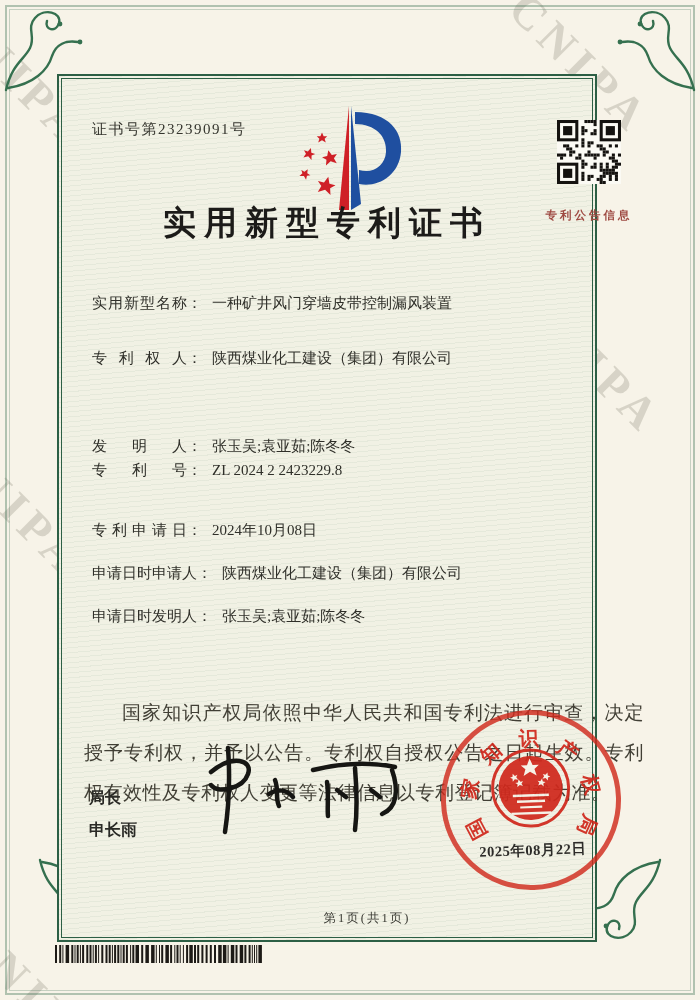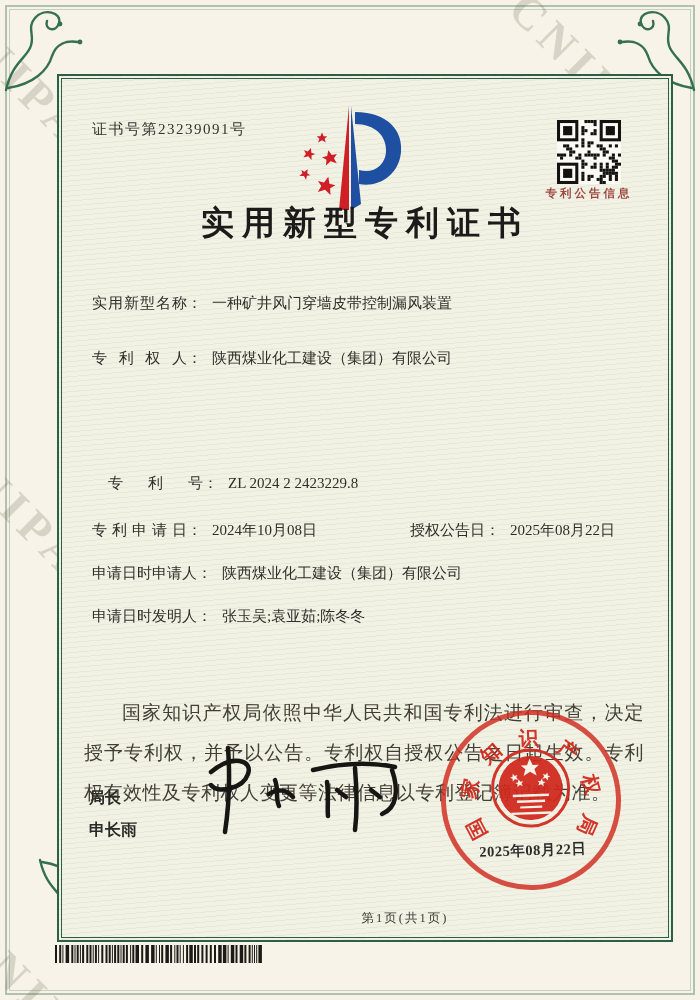--- a/index.html
+++ b/index.html
@@ -13,32 +13,32 @@
   
   .wm{position:absolute;font-family:"Liberation Serif",serif;font-weight:bold;font-size:46px;
       letter-spacing:7px;color:rgba(143,138,124,.30);transform:rotate(45deg);transform-origin:left top;
       white-space:nowrap;pointer-events:none;}
 
   
   .flourish{position:absolute;width:92px;height:92px;color:#35704f;}
   .flourish svg{width:100%;height:100%;}
 
   
-  .frame{position:absolute;left:57px;top:74px;width:616px;height:868px;box-sizing:border-box;
+  .frame{position:absolute;left:57px;top:74px;width:540px;height:868px;box-sizing:border-box;
          border:2px solid #2c5f45;background-color:#f1f1e4;
          background-image:repeating-linear-gradient(175deg,rgba(125,160,135,.10) 0 1px,transparent 1px 5px);}
   .frame::before{content:'';position:absolute;inset:2px;border:1px solid #2c5f45;pointer-events:none;}
 
   .cert-no{position:absolute;left:33px;top:44px;font-size:15px;letter-spacing:1.5px;color:#35352e;}
 
   .logo{position:absolute;left:230px;top:28px;width:124px;height:110px;}
 
   .qr-wrap{position:absolute;left:468px;top:44px;width:124px;text-align:center;}
   .qr-wrap svg{display:block;margin:0 auto;background:#fbfaf4;}
-  .qr-caption{margin-top:2px;font-size:11.5px;font-weight:bold;letter-spacing:3px;color:#9e4a42;}
+  .qr-caption{margin-top:24px;font-size:11.5px;font-weight:bold;letter-spacing:3px;color:#9e4a42;}
 
   .title{position:absolute;left:0;top:125px;width:100%;text-align:center;font-size:33px;font-weight:bold;
          letter-spacing:8px;color:#1c1b19;}
 
   .row{position:absolute;left:33px;font-size:15px;color:#2f2f29;white-space:nowrap;}
   .jlabel{display:inline-block;width:95px;text-align:justify;text-align-last:justify;vertical-align:bottom;}
   .val{margin-left:10px;}
   .col2{position:absolute;left:318px;top:0;}
 
   .notice{position:absolute;left:25px;top:598px;width:560px;font-size:19px;line-height:2.1;
@@ -245,26 +245,28 @@
     </div>
 
     <div class="title">实用新型专利证书</div>
 
     <div class="row" style="top:273px;">
       <span class="jlabel">专利权人</span><span>：</span><span class="val">陕西煤业化工建设（集团）有限公司</span>
     </div>
     <div class="row" style="top:218px;">
       <span class="jlabel">实用新型名称</span><span>：</span><span class="val">一种矿井风门穿墙皮带控制漏风装置</span>
     </div>
-    <div class="row" style="top:398px;width:540px;margin-left:16px;">
+    <div class="row" style="top:361px;">
+      <span class="jlabel">发明人</span><span>：</span><span class="val">张玉吴;袁亚茹;陈冬冬</span>
+    </div>
+    <div class="row" style="top:385px;width:540px;">
       <span class="jlabel">专利号</span><span>：</span><span class="val">ZL 2024 2 2423229.8</span>
     </div>
     <div class="row" style="top:445px;width:540px;">
       <span class="jlabel">专利申请日</span><span>：</span><span class="val">2024年10月08日</span>
-      <span class="col2"><span>授权公告日</span><span>：</span><span class="val">2025年08月22日</span></span>
     </div>
     <div class="row" style="top:488px;">
       <span>申请日时申请人</span><span>：</span><span class="val">陕西煤业化工建设（集团）有限公司</span>
     </div>
     <div class="row" style="top:531px;">
       <span>申请日时发明人</span><span>：</span><span class="val">张玉吴;袁亚茹;陈冬冬</span>
     </div>
 
     <p class="notice">国家知识产权局依照中华人民共和国专利法进行审查，决定授予专利权，并予以公告。专利权自授权公告之日起生效。专利权有效性及专利权人变更等法律信息以专利登记簿记载为准。</p>
 

